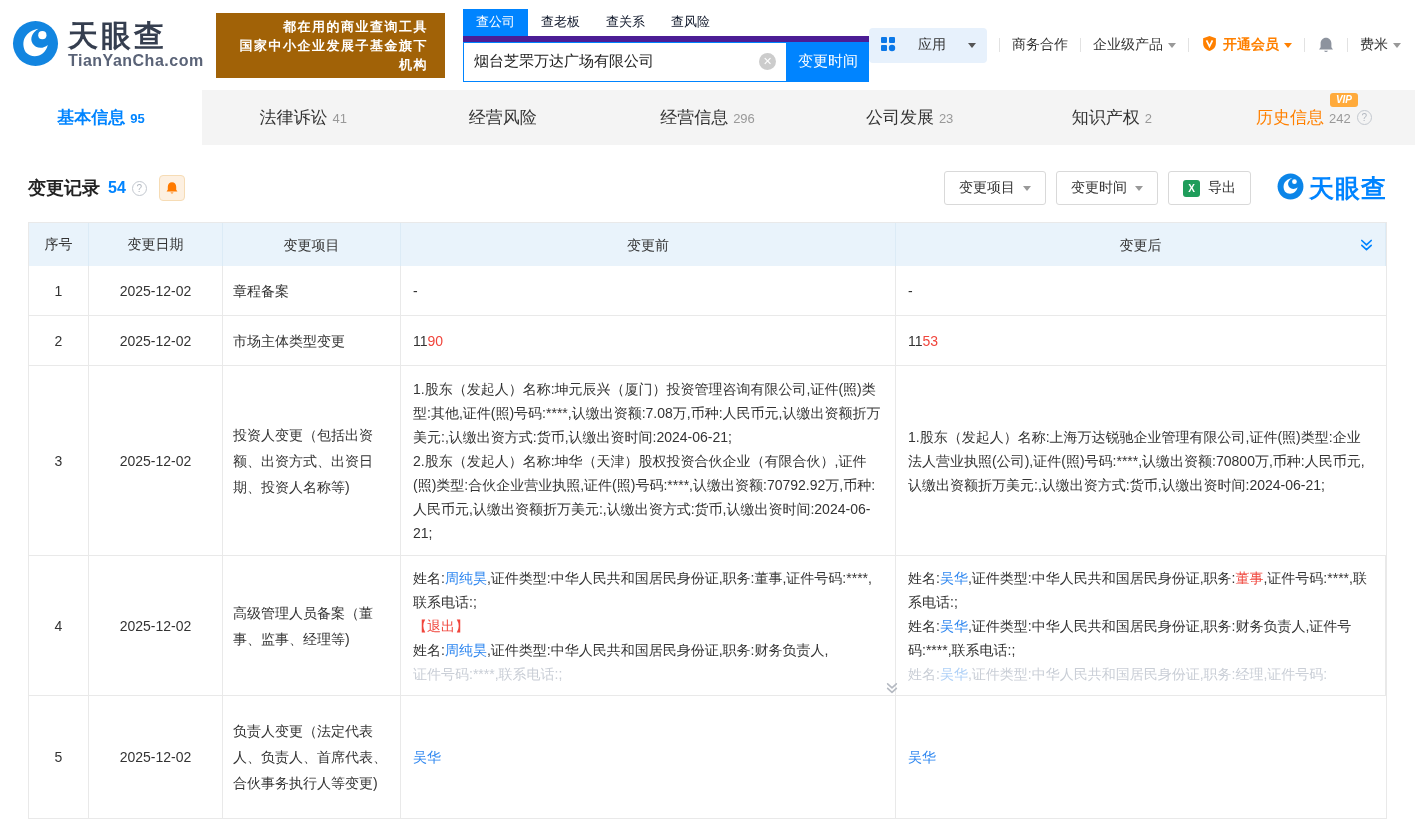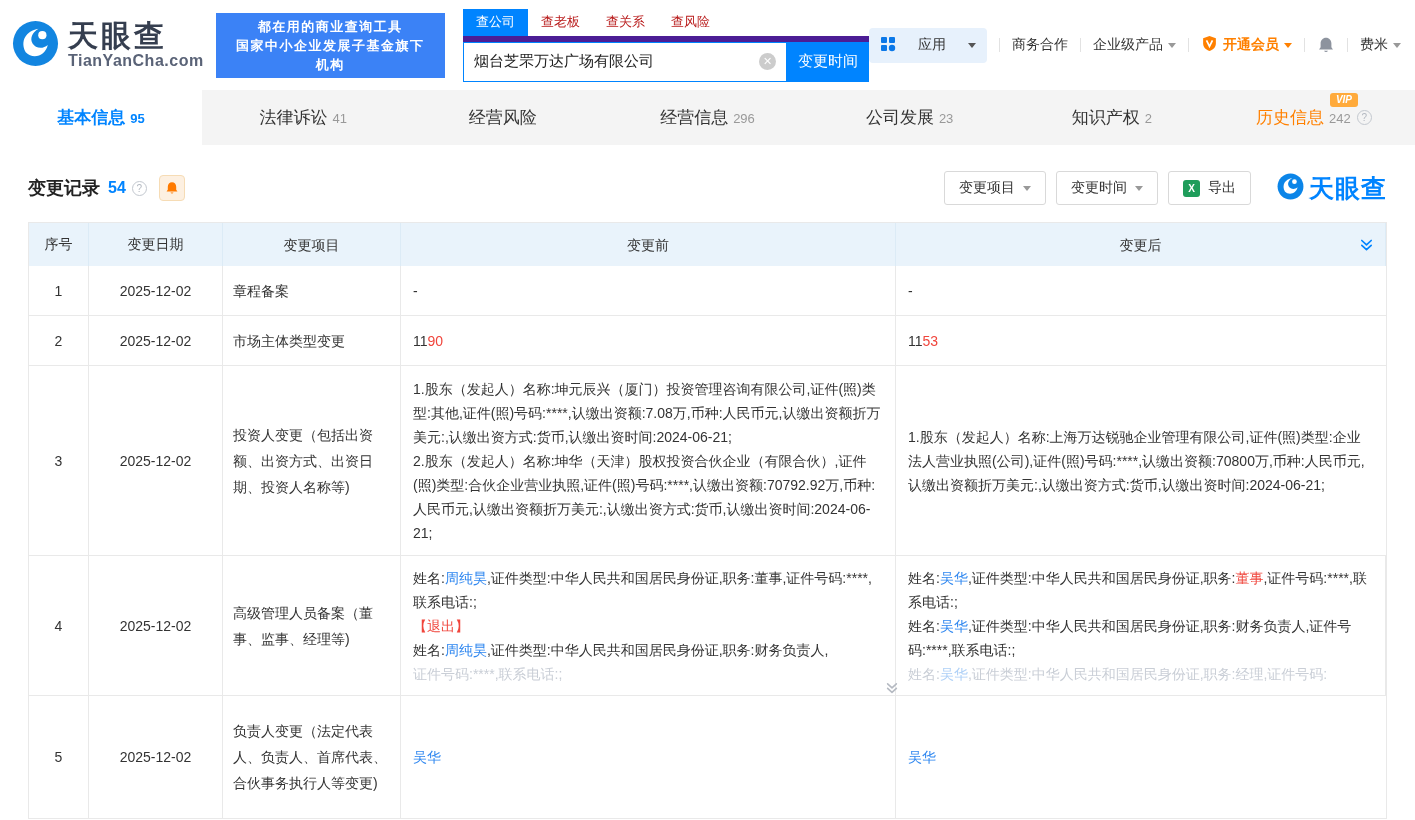--- a/index.html
+++ b/index.html
@@ -4,25 +4,25 @@
 <style>
   * { margin:0; padding:0; box-sizing:border-box; }
   html,body { width:1415px; height:820px; overflow:hidden; background:#fff;
     font-family:"Liberation Sans","DejaVu Sans",sans-serif; color:#333; }
 
   
   .topbar { height:90px; display:flex; align-items:center; padding:0 14px 0 12px; background:#fff; }
   .logo { display:flex; align-items:center; gap:9px; }
   .logo-text .brand { font-size:30px; font-weight:bold; color:#353e4f; letter-spacing:3px; line-height:32px; }
   .logo-text .domain { font-size:16px; color:#5a6377; font-weight:bold; letter-spacing:.5px; }
-  .banner { margin-left:12px; background:#3b82f6; color:#fff; font-size:13px; font-weight:bold;
-    line-height:19px; padding:4px 17px; text-align:center; letter-spacing:1.5px; }
+  .banner { margin-left:12px; background:#a16207; color:#fff; font-size:13px; font-weight:bold;
+    line-height:19px; padding:4px 17px; text-align:right; letter-spacing:1.5px; }
   .search { margin-left:18px; width:452px; }
   .search-tabs { display:flex; border-bottom:6px solid #4c1d95; }
-  .search-tab { font-size:13px; color:#b91c1c; padding:4px 13px 5px; cursor:pointer; }
+  .search-tab { font-size:13px; color:#0f172a; padding:4px 13px 5px; cursor:pointer; }
   .search-tab.active { background:#0084ff; color:#fff; }
   .search-box { display:flex; height:40px; }
   .search-input-wrap { flex:1; border:1px solid #0084ff; display:flex; align-items:center; padding:12px 10px; }
   .search-input-wrap input { flex:1; border:none; outline:none; font-size:15px; color:#222;
     font-family:inherit; background:transparent; }
   .clear-btn { width:17px; height:17px; border-radius:50%; background:#ccc; color:#fff; font-size:11px;
     display:flex; align-items:center; justify-content:center; cursor:pointer; flex:0 0 auto; }
   .search-btn { width:82px; background:#0084ff; color:#fff; font-size:15px; border:none;
     display:flex; align-items:center; justify-content:center; cursor:pointer; font-family:inherit; }
   .topnav { margin-left:auto; display:flex; align-items:center; gap:12px; font-size:14px; color:#333; white-space:nowrap; }

